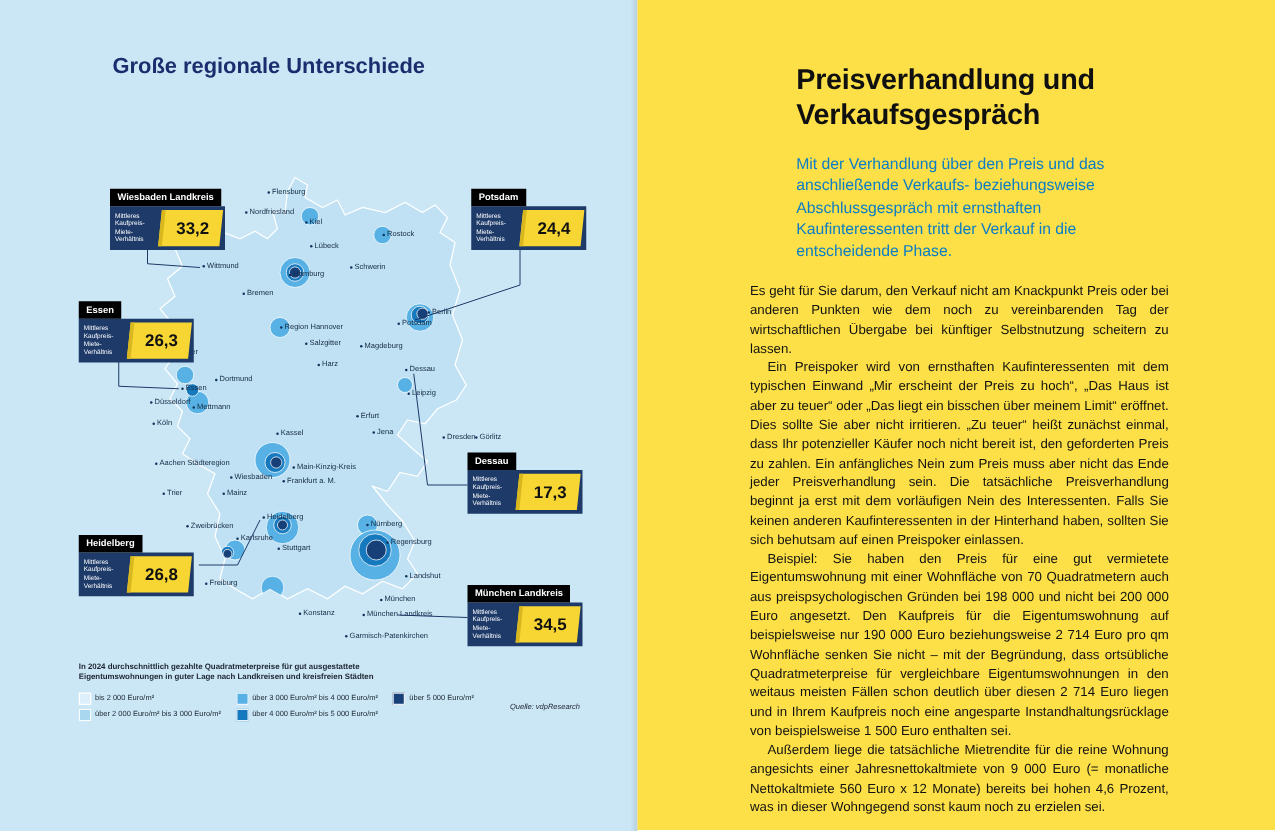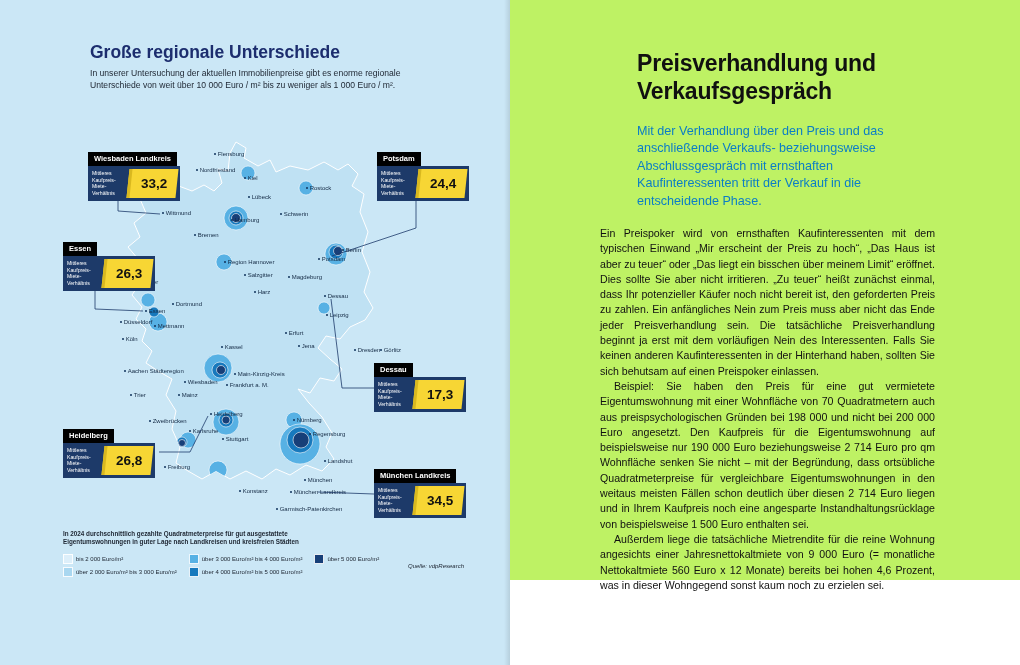--- a/index.html
+++ b/index.html
@@ -41,39 +41,38 @@
   .legend{position:absolute;left:63px;top:530px;width:400px;}
   .legend-caption{font-size:6.3px;font-weight:bold;color:#1c2430;width:255px;line-height:1.3;margin:0 0 6px 0;}
   .legend-items{display:grid;grid-template-rows:repeat(2,13px);grid-auto-flow:column;
     grid-auto-columns:max-content;column-gap:12px;align-items:center;}
   .legend-item{display:flex;align-items:center;gap:3px;}
   .legend-swatch{width:8px;height:8px;display:inline-block;border:0.5px solid rgba(255,255,255,0.9);}
   .legend-label{font-size:6px;color:#1c2430;white-space:nowrap;}
   .legend-source{position:absolute;left:345px;top:33px;font-size:6px;color:#1c2430;font-style:italic;white-space:nowrap;}
 
   
-  .page-right{position:absolute;left:510px;top:0;width:510px;height:580px;background:#bef264;}
+  .page-right{position:absolute;left:510px;top:0;width:510px;height:664px;background:#fde047;}
   .rp-title{position:absolute;left:127px;top:50px;margin:0;width:300px;
     font-size:23px;font-weight:bold;color:#101010;line-height:1.2;letter-spacing:-0.2px;}
   .rp-intro{position:absolute;left:127px;top:123px;margin:0;width:296px;
     font-size:12.6px;font-weight:normal;color:#0b7dc6;line-height:1.38;}
   .rp-body{position:absolute;left:90px;top:226px;width:335px;
     font-size:10.6px;color:#111111;line-height:15.3px;text-align:justify;hyphens:auto;}
   .rp-body p{margin:0;text-indent:14px;}
   .rp-body p:first-child{text-indent:0;}
 </style>
 </head>
 <body>
 
 <div class="spread">
 
   <div class="page-left">
 
     <h1 class="lp-title">Große regionale Unterschiede</h1>
-    <p class="lp-subtitle">In unserer Untersuchung der aktuellen Immobilienpreise gibt es enorme regionale Unterschiede von weit über 10 000 Euro / m² bis zu weniger als 1 000 Euro / m².</p>
 
     <div class="map-wrap">
       <svg class="map-svg" viewBox="0 0 280 390" preserveAspectRatio="none">
         <defs>
           <clipPath id="declip">
             <path d="M118,2 L128,8 L126,18 L140,26 L152,20 L158,32 L172,26 L190,30 L206,22 L220,30 L230,24 L240,34 L234,46 L246,54 L242,72 L250,92 L244,112 L252,132 L246,152 L255,168 L247,180 L232,187 L222,199 L208,196 L200,208 L212,219 L224,229 L216,241 L202,238 L192,253 L180,249 L191,263 L204,277 L214,293 L208,307 L216,319 L204,331 L188,325 L172,335 L158,329 L144,339 L128,331 L112,339 L98,331 L84,339 L70,331 L58,323 L62,307 L54,289 L58,271 L48,255 L54,239 L40,231 L28,223 L34,211 L24,201 L28,189 L18,179 L24,167 L14,155 L22,143 L12,131 L20,119 L10,107 L22,97 L16,83 L28,73 L22,59 L32,49 L44,53 L58,45 L74,51 L86,45 L96,51 L104,43 L100,29 L110,31 L112,13 Z"></path>
           </clipPath>
         </defs>
         <path d="M118,2 L128,8 L126,18 L140,26 L152,20 L158,32 L172,26 L190,30 L206,22 L220,30 L230,24 L240,34 L234,46 L246,54 L242,72 L250,92 L244,112 L252,132 L246,152 L255,168 L247,180 L232,187 L222,199 L208,196 L200,208 L212,219 L224,229 L216,241 L202,238 L192,253 L180,249 L191,263 L204,277 L214,293 L208,307 L216,319 L204,331 L188,325 L172,335 L158,329 L144,339 L128,331 L112,339 L98,331 L84,339 L70,331 L58,323 L62,307 L54,289 L58,271 L48,255 L54,239 L40,231 L28,223 L34,211 L24,201 L28,189 L18,179 L24,167 L14,155 L22,143 L12,131 L20,119 L10,107 L22,97 L16,83 L28,73 L22,59 L32,49 L44,53 L58,45 L74,51 L86,45 L96,51 L104,43 L100,29 L110,31 L112,13 Z" fill="#bfe1f3" stroke="#ffffff" stroke-width="1"></path>
         <g clip-path="url(#declip)" stroke="#ffffff" stroke-width="0.6" fill="#57b1e4">
@@ -400,19 +399,20 @@
       <div class="legend-source">Quelle: vdpResearch</div>
     </div>
 
     <div class="gutter"></div>
   </div>
 
   <div class="page-right">
     <h2 class="rp-title">Preisverhandlung und Verkaufsgespräch</h2>
     <p class="rp-intro">Mit der Verhandlung über den Preis und das anschließende Verkaufs- beziehungsweise Abschlussgespräch mit ernsthaften Kaufinteressenten tritt der Verkauf in die entscheidende Phase.</p>
     <div class="rp-body">
+        <p>Es geht für Sie darum, den Verkauf nicht am Knackpunkt Preis oder bei anderen Punkten wie dem noch zu vereinbarenden Tag der wirtschaftlichen Übergabe bei künftiger Selbstnutzung scheitern zu lassen.</p>
         <p>Ein Preispoker wird von ernsthaften Kaufinteressenten mit dem typischen Einwand „Mir erscheint der Preis zu hoch“, „Das Haus ist aber zu teuer“ oder „Das liegt ein bisschen über meinem Limit“ eröffnet. Dies sollte Sie aber nicht irritieren. „Zu teuer“ heißt zunächst einmal, dass Ihr potenzieller Käufer noch nicht bereit ist, den geforderten Preis zu zahlen. Ein anfängliches Nein zum Preis muss aber nicht das Ende jeder Preisverhandlung sein. Die tatsächliche Preisverhandlung beginnt ja erst mit dem vorläufigen Nein des Interessenten. Falls Sie keinen anderen Kaufinteressenten in der Hinterhand haben, sollten Sie sich behutsam auf einen Preispoker einlassen.</p>
         <p>Beispiel: Sie haben den Preis für eine gut vermietete Eigentumswohnung mit einer Wohnfläche von 70 Quadratmetern auch aus preispsychologischen Gründen bei 198 000 und nicht bei 200 000 Euro angesetzt. Den Kaufpreis für die Eigentumswohnung auf beispielsweise nur 190 000 Euro beziehungsweise 2 714 Euro pro qm Wohnfläche senken Sie nicht – mit der Begründung, dass ortsübliche Quadratmeterpreise für vergleichbare Eigentumswohnungen in den weitaus meisten Fällen schon deutlich über diesen 2 714 Euro liegen und in Ihrem Kaufpreis noch eine angesparte Instandhaltungsrücklage von beispielsweise 1 500 Euro enthalten sei.</p>
         <p>Außerdem liege die tatsächliche Mietrendite für die reine Wohnung angesichts einer Jahresnettokaltmiete von 9 000 Euro (= monatliche Nettokaltmiete 560 Euro x 12 Monate) bereits bei hohen 4,6 Prozent, was in dieser Wohngegend sonst kaum noch zu erzielen sei.</p>
       </div>
   </div>
 
 </div>
 
 </body></html>

